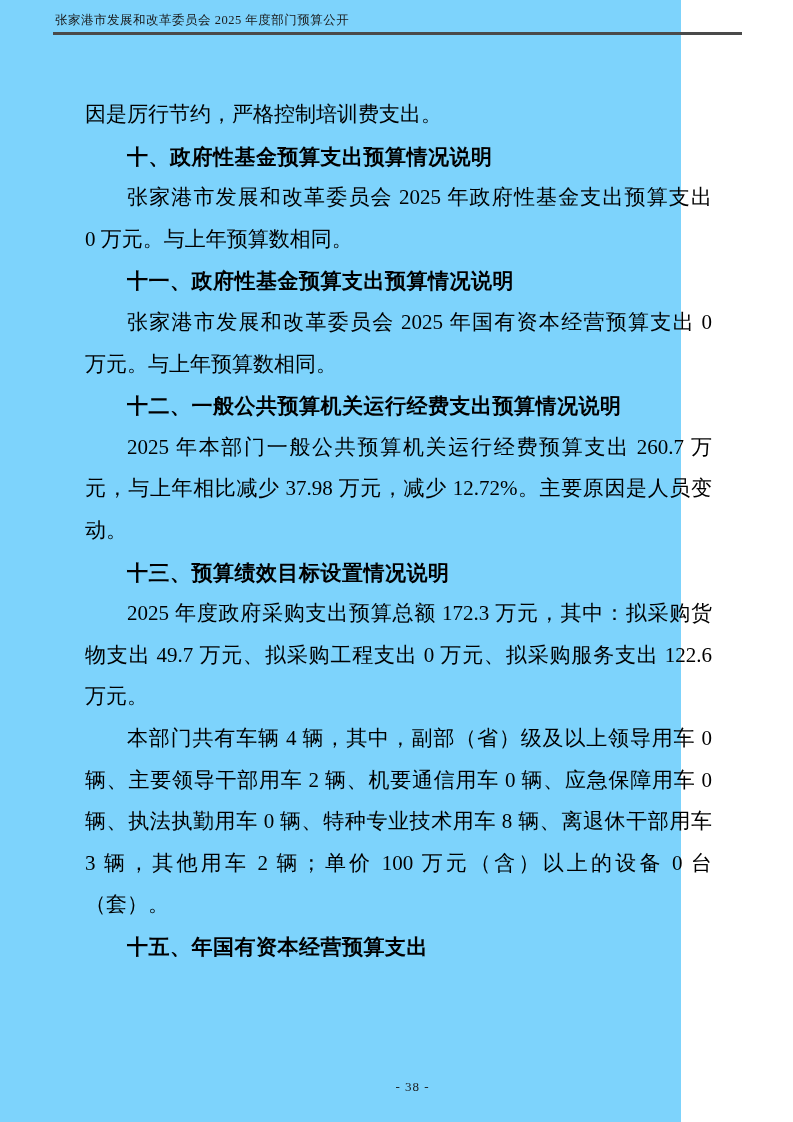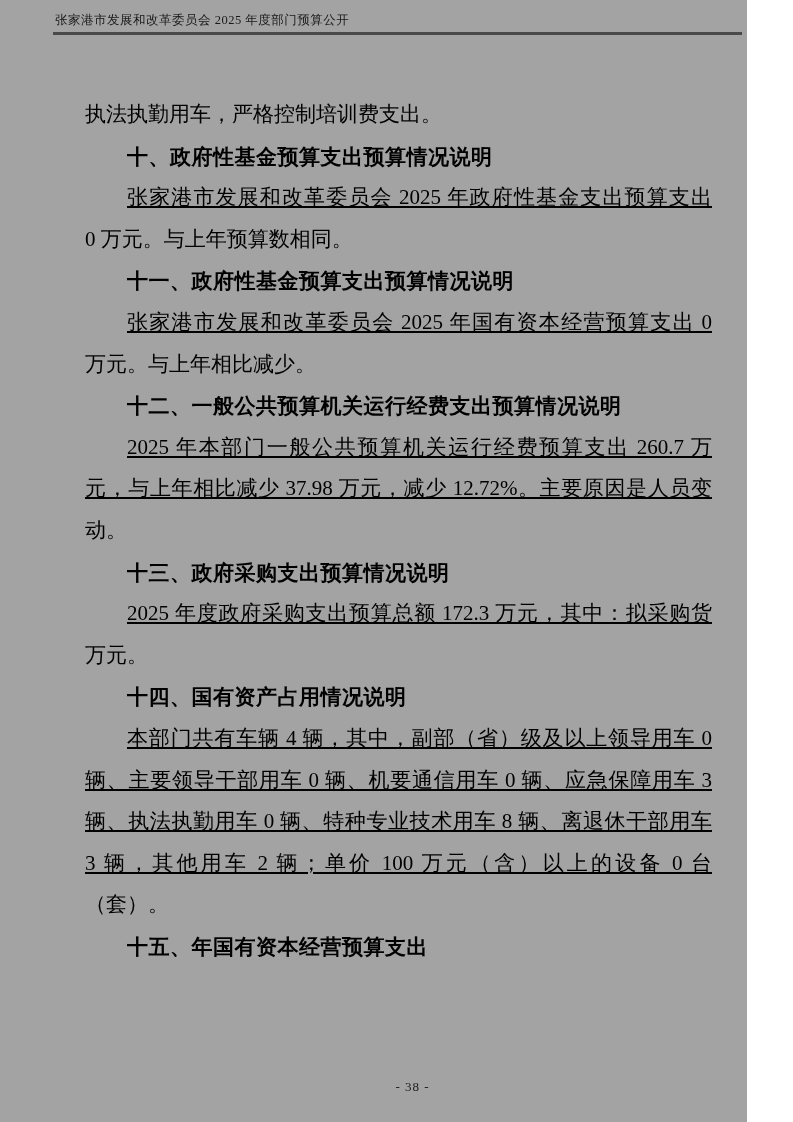--- a/index.html
+++ b/index.html
@@ -6,22 +6,22 @@
   body {
     width: 793px; height: 1122px;
     background: #ffffff;
     position: relative;
     overflow: hidden;
     font-family: "Liberation Serif", "DejaVu Serif", serif;
     color: #000000;
   }
   .page {
     position: absolute; inset: 0;
-    width: 747px; height: 1122px;
-    background: #a3a3a3;
+    width: 681px; height: 1122px;
+    background: #7dd3fc;
   }
   
   .header {
     position: absolute;
     left: 53px; top: 12px;
     width: 689px;
   }
   .header-title {
     font-size: 12.5px;
     line-height: 17px;
@@ -46,21 +46,20 @@
     line-height: 41.6px;
     height: 41.6px;
     overflow: hidden;
     white-space: pre-wrap;
   }
   .line.indent { text-indent: 42px; }
   .line.justify {
     text-align: justify;
     text-align-last: justify;
     text-justify: inter-character;
-    text-decoration: underline;
   }
   .line.heading {
     font-family: "Liberation Sans", "DejaVu Sans", sans-serif;
     font-weight: 700;
     letter-spacing: 0.5px;
   }
   
   .footer {
     position: absolute;
     left: 16px; top: 1077px;
@@ -77,37 +76,37 @@
 <body>
 
 <div class="page">
 
   <div class="header">
     <div class="header-title">张家港市发展和改革委员会 2025 年度部门预算公开</div>
     <div class="header-rule"></div>
   </div>
 
   <div class="content" id="content">
-      <div class="line">执法执勤用车，严格控制培训费支出。</div>
+      <div class="line">因是厉行节约，严格控制培训费支出。</div>
       <div class="line heading indent">十、政府性基金预算支出预算情况说明</div>
       <div class="line indent justify">张家港市发展和改革委员会 2025 年政府性基金支出预算支出</div>
       <div class="line">0 万元。与上年预算数相同。</div>
       <div class="line heading indent">十一、政府性基金预算支出预算情况说明</div>
       <div class="line indent justify">张家港市发展和改革委员会 2025 年国有资本经营预算支出 0</div>
-      <div class="line">万元。与上年相比减少。</div>
+      <div class="line">万元。与上年预算数相同。</div>
       <div class="line heading indent">十二、一般公共预算机关运行经费支出预算情况说明</div>
       <div class="line indent justify">2025 年本部门一般公共预算机关运行经费预算支出 260.7 万</div>
       <div class="line justify">元，与上年相比减少 37.98 万元，减少 12.72%。主要原因是人员变</div>
       <div class="line">动。</div>
-      <div class="line heading indent">十三、政府采购支出预算情况说明</div>
+      <div class="line heading indent">十三、预算绩效目标设置情况说明</div>
       <div class="line indent justify">2025 年度政府采购支出预算总额 172.3 万元，其中：拟采购货</div>
+      <div class="line justify">物支出 49.7 万元、拟采购工程支出 0 万元、拟采购服务支出 122.6</div>
       <div class="line">万元。</div>
-      <div class="line heading indent">十四、国有资产占用情况说明</div>
       <div class="line indent justify">本部门共有车辆 4 辆，其中，副部（省）级及以上领导用车 0</div>
-      <div class="line justify">辆、主要领导干部用车 0 辆、机要通信用车 0 辆、应急保障用车 3</div>
+      <div class="line justify">辆、主要领导干部用车 2 辆、机要通信用车 0 辆、应急保障用车 0</div>
       <div class="line justify">辆、执法执勤用车 0 辆、特种专业技术用车 8 辆、离退休干部用车</div>
       <div class="line justify">3 辆，其他用车 2 辆；单价 100 万元（含）以上的设备 0 台</div>
       <div class="line">（套）。</div>
       <div class="line heading indent">十五、年国有资本经营预算支出</div>
     </div>
 
   <div class="footer">
     <span class="page-number">- 38 -</span>
   </div>
 

